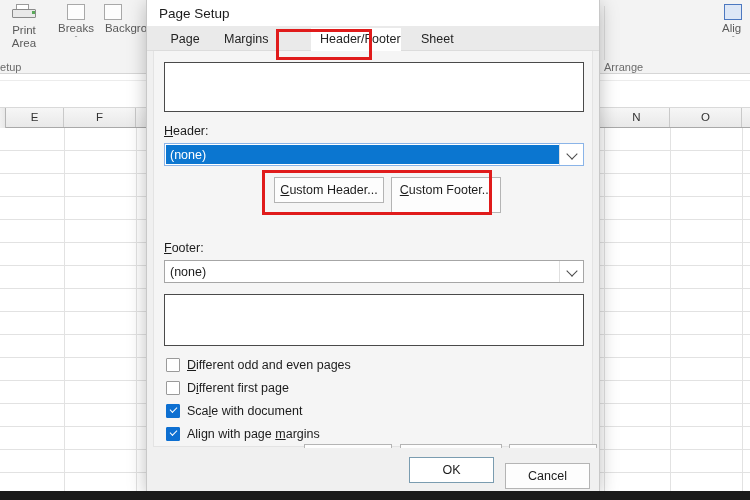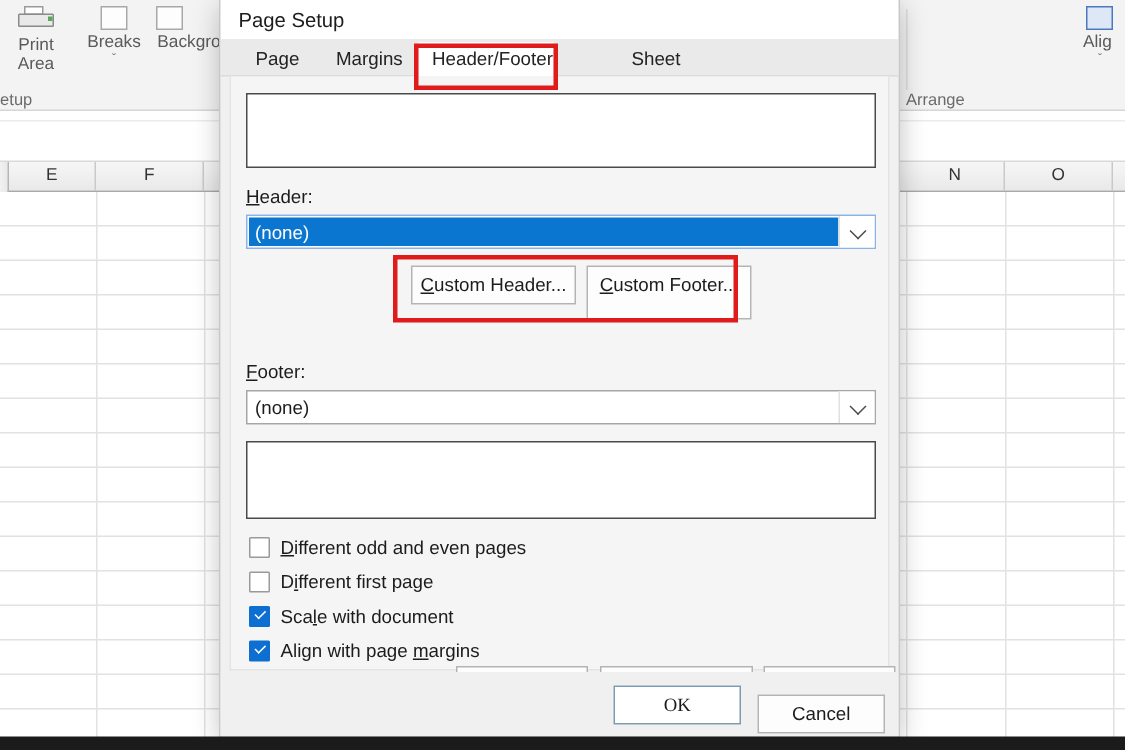--- a/index.html
+++ b/index.html
@@ -219,20 +219,21 @@
     line-height: 23px;
     padding: 0 9px;
     font-size: 12.5px;
     color: #232323;
     box-sizing: border-box;
     text-align: center;
     white-space: nowrap;
   }
   .tab.active {
     background: #ffffff;
+    margin-left: 32px;
   }
   .tabpanel {
     position: absolute;
     left: 6px; top: 25px;
     width: 440px; height: 396px;
     background: #f5f5f5;
     border: 1px solid #e3e3e3;
     border-top: none;
     box-sizing: border-box;
   }
@@ -521,21 +522,21 @@
         </div>
         <div class="btn" style="left:246px; top:393px; width:102px; height:25px; line-height:24px;">
           <span>Print Previe</span><span class="acc">w</span>
         </div>
         <div class="btn" style="left:355px; top:393px; width:88px; height:25px; line-height:24px;">
           <span class="acc">O</span><span>ptions...</span>
         </div>
       </div>
 
       <div class="dlg-footer">
-        <div class="btn default" style="left:262px; top:9px; width:85px; height:26px; line-height:24px;font-family:Liberation Serif, serif;">OK</div>
+        <div class="btn default" style="left:262px; top:9px; width:85px; height:26px; line-height:24px;">OK</div>
         <div class="btn" style="left:358px; top:15px; width:85px; height:26px; line-height:24px;">Cancel</div>
       </div>
     </div>
   </div>
 
   <div class="redbox" style="left:276px; top:29px; width:96px; height:31px;"></div>
   <div class="redbox" style="left:262px; top:170px; width:230px; height:45px;"></div>
 
   <div class="bottom-bar"></div>
 </div>

